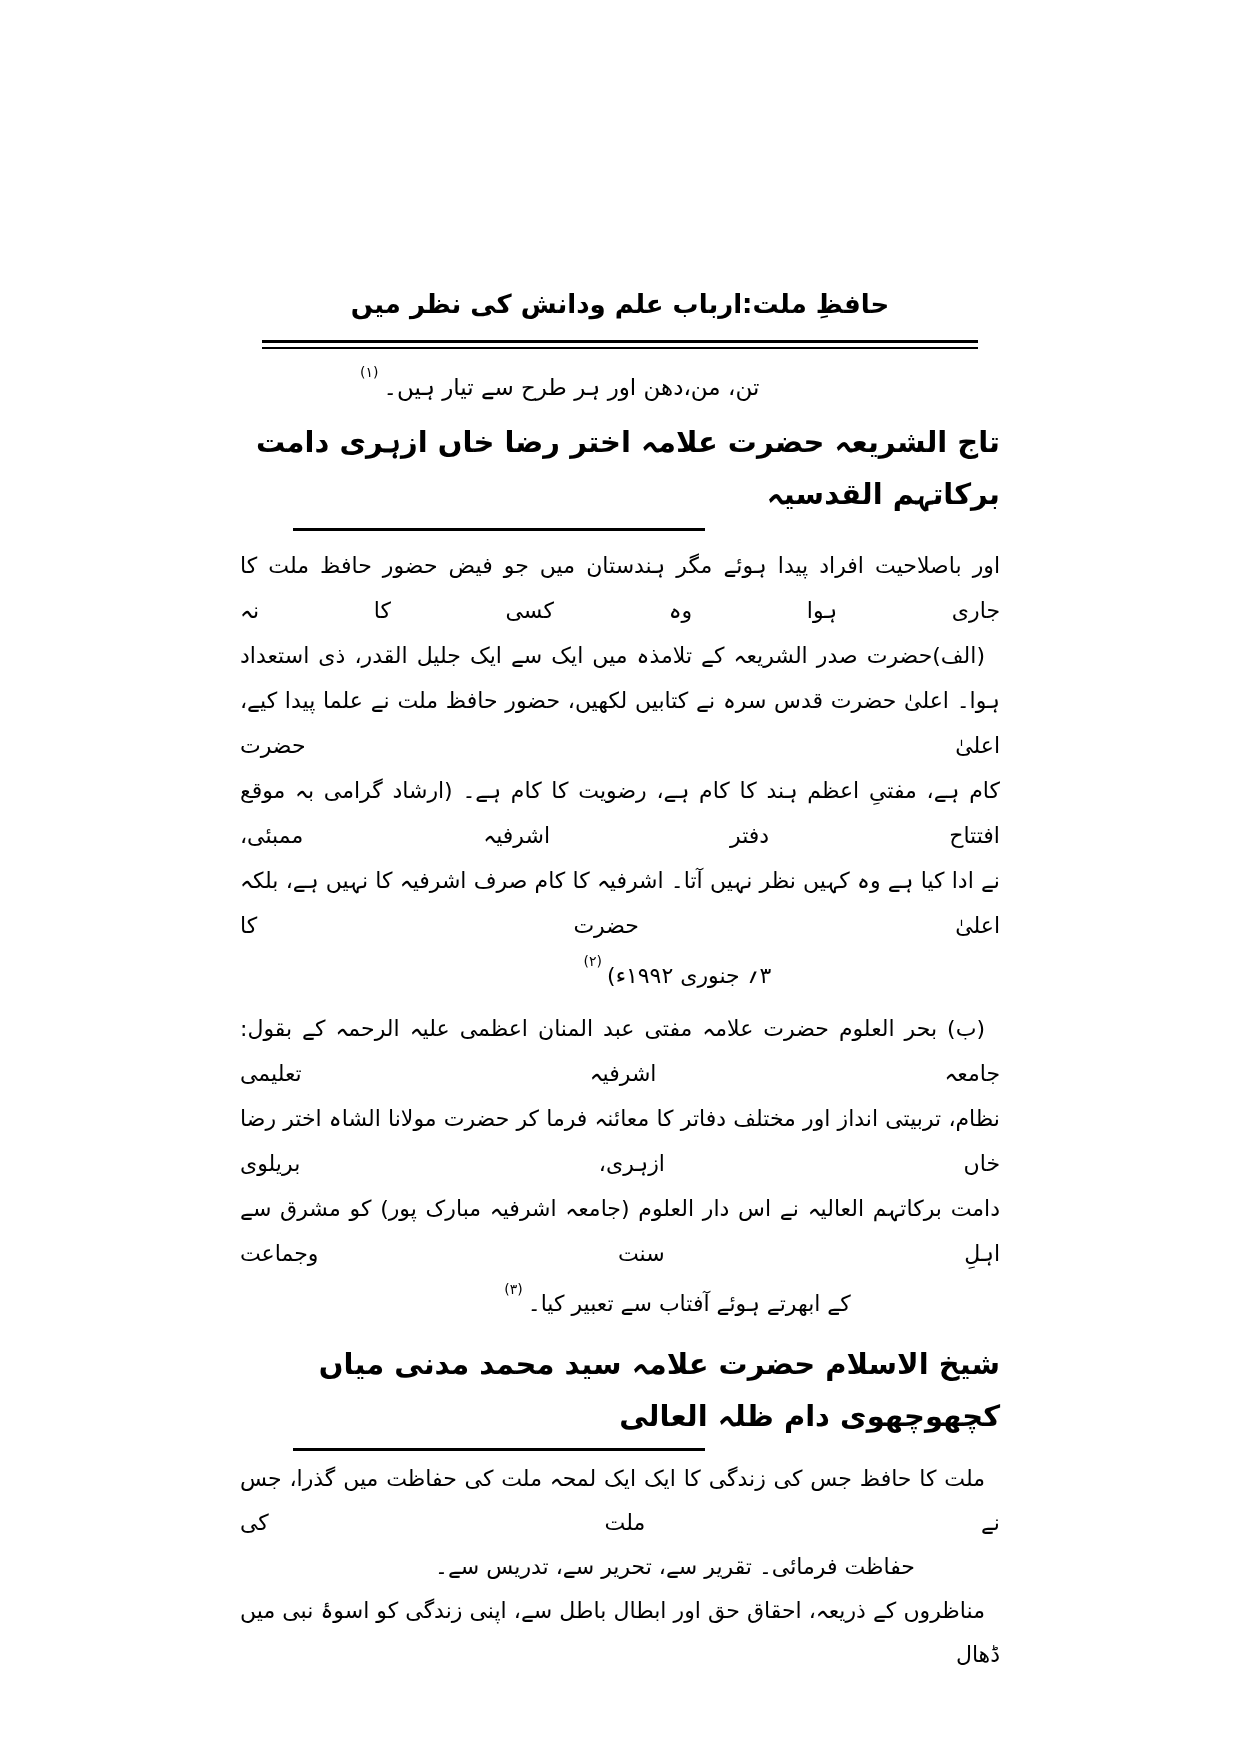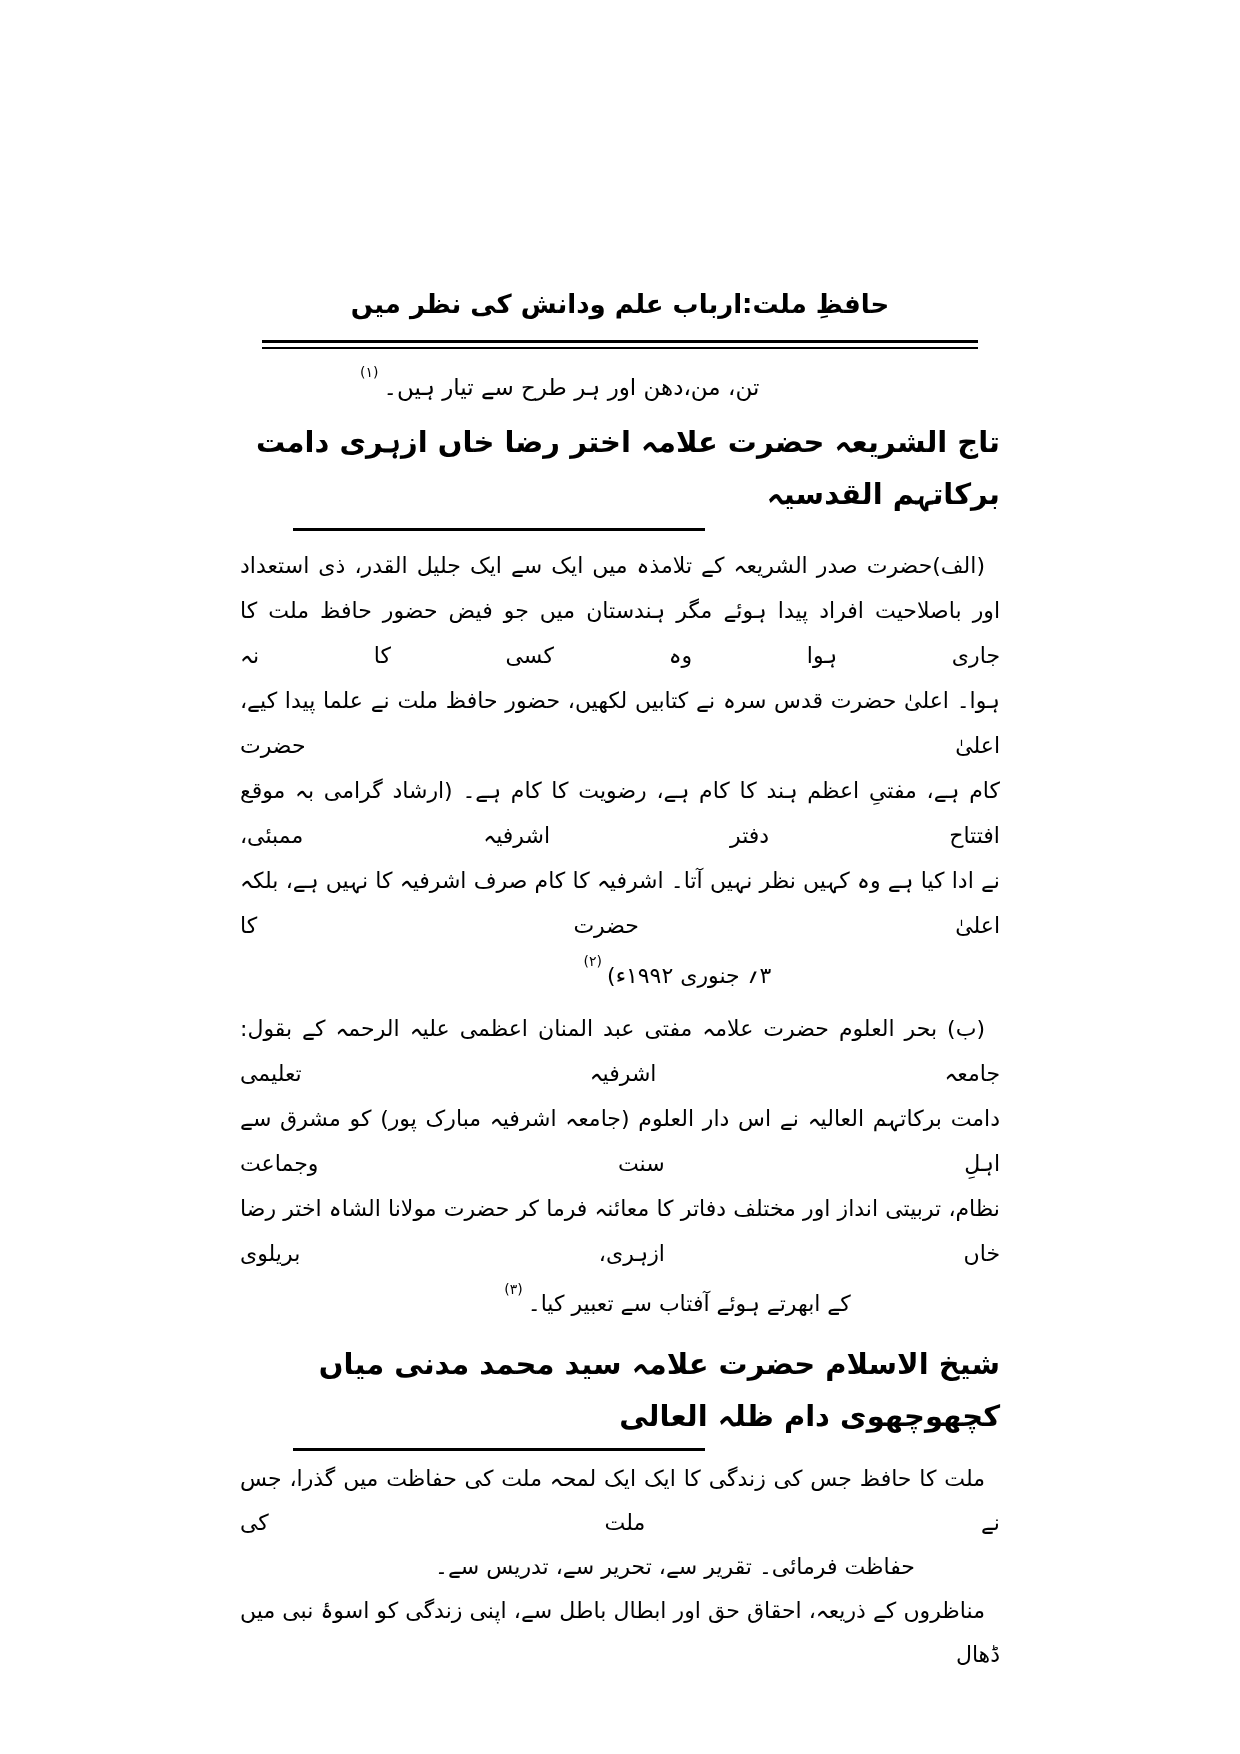--- a/index.html
+++ b/index.html
@@ -75,32 +75,32 @@
   <div class="hdr-title">حافظِ ملت:ارباب علم ودانش کی نظر میں</div>
 
   <div class="dbl-rule top"></div>
 
   <p class="intro-line"><span>تن، من،دھن اور ہر طرح سے تیار ہیں۔</span><sup class="fn">(۱)</sup></p>
 
   <h2 class="sec-head h1">تاج الشریعہ حضرت علامہ اختر رضا خاں ازہری دامت برکاتہم القدسیہ</h2>
   <div class="head-rule r1"></div>
 
   <div class="para-a">
+    <div class="line">اور باصلاحیت افراد پیدا ہوئے مگر ہندستان میں جو فیض حضور حافظ ملت کا جاری ہوا وہ کسی کا نہ</div>
     <div class="line first">(الف)حضرت صدر الشریعہ کے تلامذہ میں ایک سے ایک جلیل القدر، ذی استعداد</div>
-    <div class="line">اور باصلاحیت افراد پیدا ہوئے مگر ہندستان میں جو فیض حضور حافظ ملت کا جاری ہوا وہ کسی کا نہ</div>
     <div class="line">ہوا۔ اعلیٰ حضرت قدس سرہ نے کتابیں لکھیں، حضور حافظ ملت نے علما پیدا کیے، اعلیٰ حضرت</div>
     <div class="line">کام ہے، مفتیِ اعظم ہند کا کام ہے، رضویت کا کام ہے۔ (ارشاد گرامی بہ موقع افتتاح دفتر اشرفیہ ممبئی،</div>
     <div class="line">نے ادا کیا ہے وہ کہیں نظر نہیں آتا۔ اشرفیہ کا کام صرف اشرفیہ کا نہیں ہے، بلکہ اعلیٰ حضرت کا</div>
     <p class="end-line"><span>۳؍ جنوری ۱۹۹۲ء)</span><sup class="fn">(۲)</sup></p>
   </div>
 
   <div class="para-b">
     <div class="line first">(ب) بحر العلوم حضرت علامہ مفتی عبد المنان اعظمی علیہ الرحمہ کے بقول: جامعہ اشرفیہ تعلیمی</div>
+    <div class="line">نظام، تربیتی انداز اور مختلف دفاتر کا معائنہ فرما کر حضرت مولانا الشاہ اختر رضا خاں ازہری، بریلوی</div>
     <div class="line">دامت برکاتہم العالیہ نے اس دار العلوم (جامعہ اشرفیہ مبارک پور) کو مشرق سے اہلِ سنت وجماعت</div>
-    <div class="line">نظام، تربیتی انداز اور مختلف دفاتر کا معائنہ فرما کر حضرت مولانا الشاہ اختر رضا خاں ازہری، بریلوی</div>
     <p class="end-line"><span>کے ابھرتے ہوئے آفتاب سے تعبیر کیا۔</span><sup class="fn">(۳)</sup></p>
   </div>
 
   <h2 class="sec-head h2">شیخ الاسلام حضرت علامہ سید محمد مدنی میاں کچھوچھوی دام ظلہ العالی</h2>
   <div class="head-rule r2"></div>
 
   <div class="para-c">
     <div class="line first">ملت کا حافظ جس کی زندگی کا ایک ایک لمحہ ملت کی حفاظت میں گذرا، جس نے ملت کی</div>
     <p class="end-line">حفاظت فرمائی۔ تقریر سے، تحریر سے، تدریس سے۔</p>
   </div>

